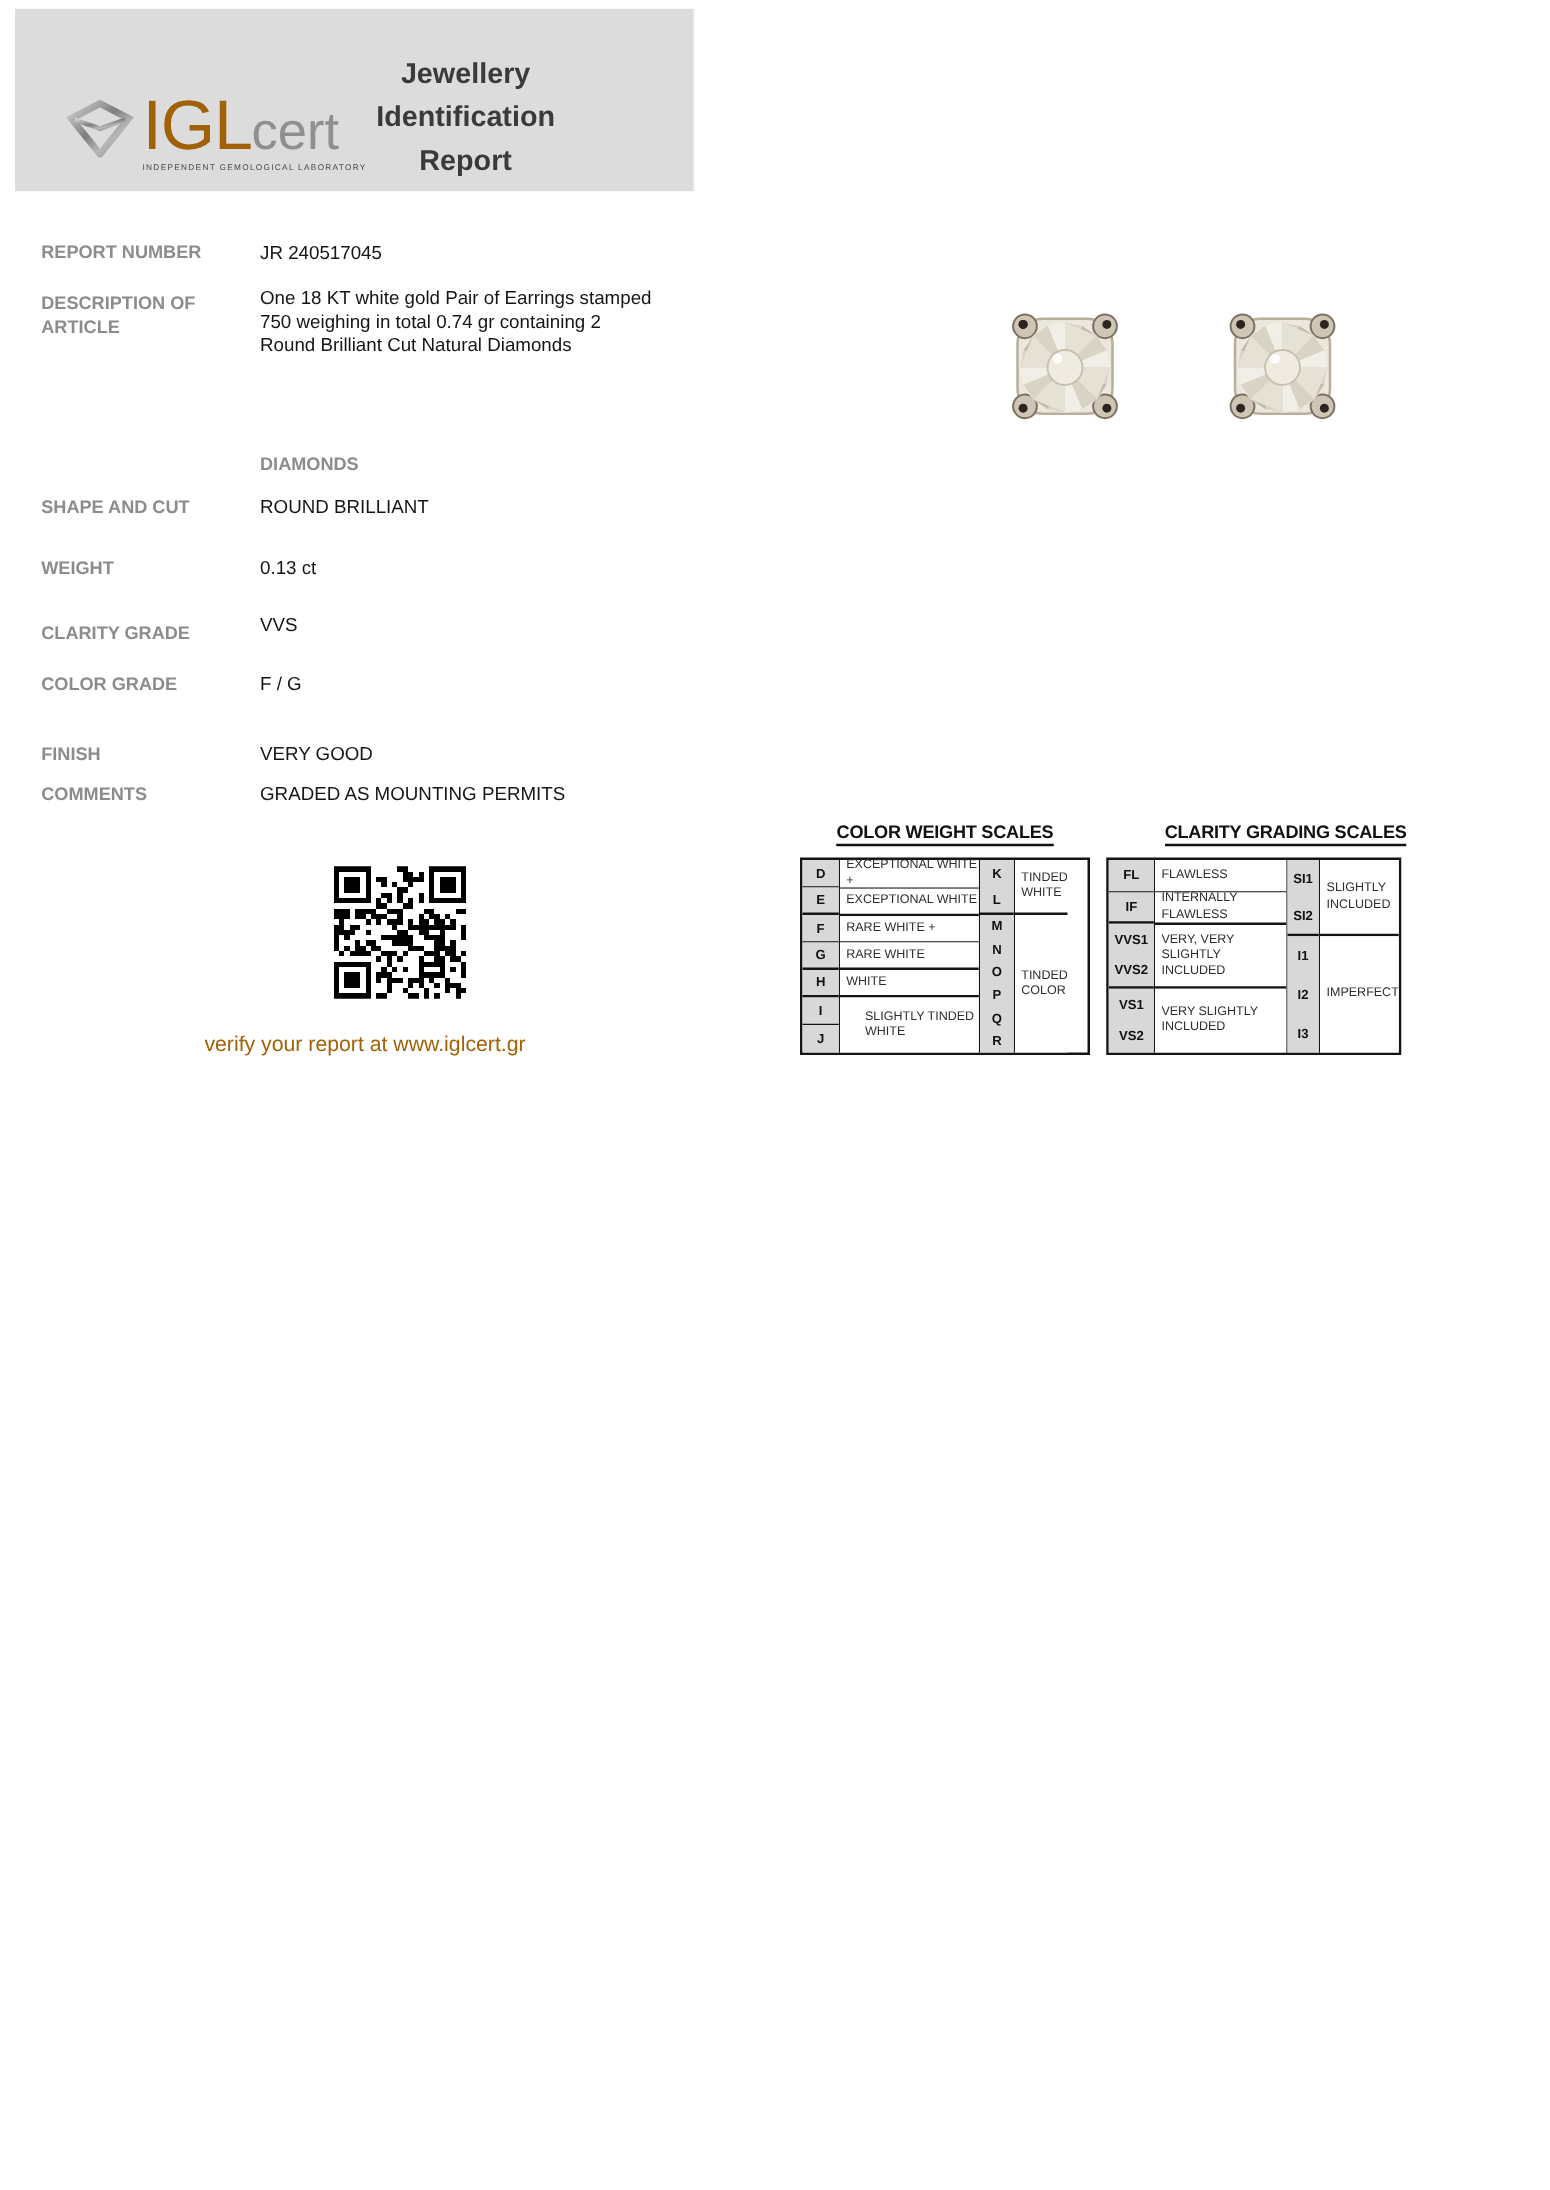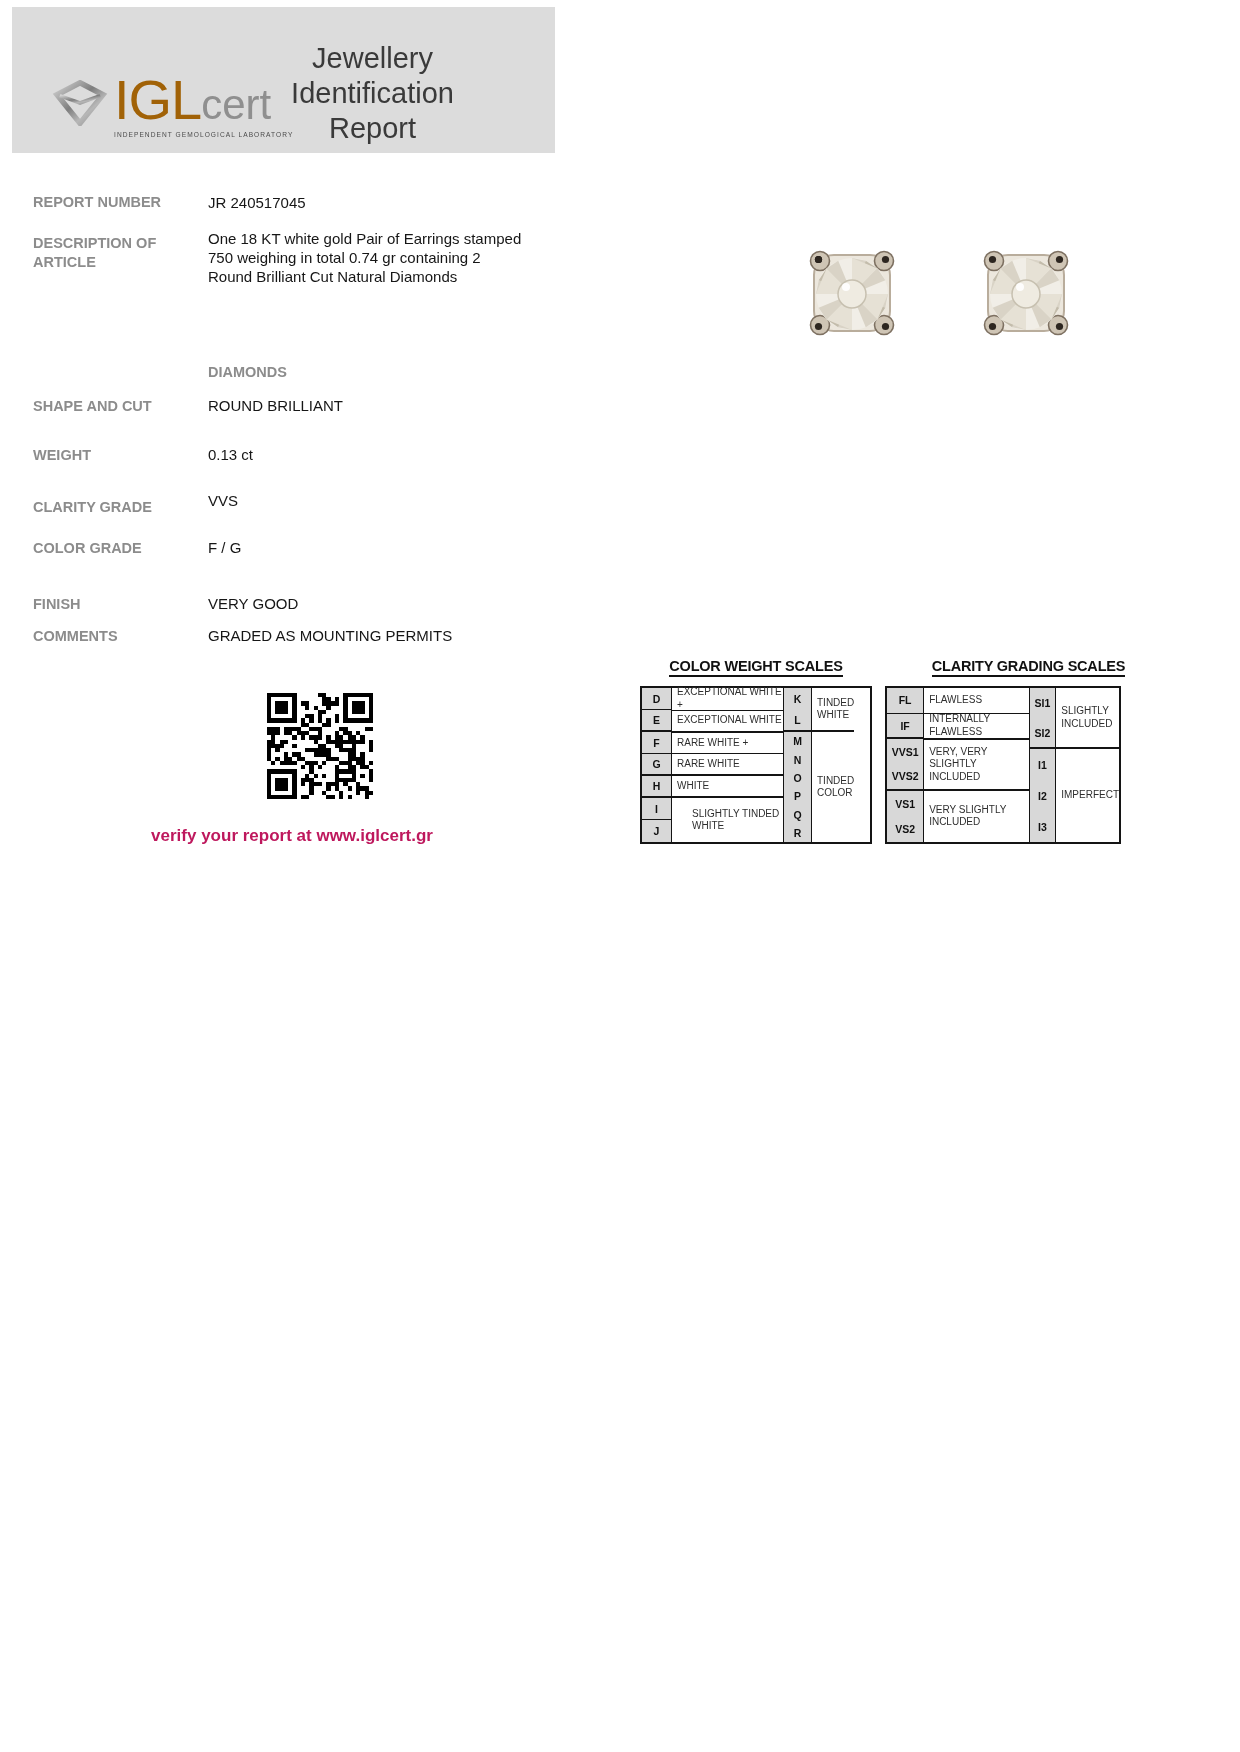--- a/index.html
+++ b/index.html
@@ -6,29 +6,29 @@
   .page{position:relative;width:1240px;height:1752px;background:#ffffff;overflow:hidden;
         font-family:"Liberation Sans",sans-serif;color:#1a1a1a;}
   .abs{position:absolute;}
 
   
   .hdr{left:12px;top:7px;width:543px;height:146px;background:#dcdcdc;}
   .brand-line{display:flex;align-items:baseline;line-height:1;}
   .brand-bold{font-size:56px;font-weight:400;color:#a16207;letter-spacing:-1px;}
   .brand-light{font-size:42px;font-weight:400;color:#8f8f8f;letter-spacing:0;}
   .tagline{font-size:6.6px;letter-spacing:1.05px;color:#4a4a4a;margin-top:3px;white-space:nowrap;}
-  .title-block{left:255px;top:41px;width:235px;text-align:center;font-size:29px;line-height:35px;
-               color:#3a3a3a;font-weight:400;}
+  .title-block{left:255px;top:41px;width:235px;text-align:center;font-size:23px;line-height:35px;
+               color:#3a3a3a;font-weight:700;}
 
   
   .lbl{color:#8c8c8c;font-weight:700;font-size:14.5px;line-height:19px;white-space:pre-line;}
   .val{color:#161616;font-size:15px;line-height:19px;white-space:pre-line;}
 
   
-  .verify{font-size:17px;color:#be185d;text-align:center;font-weight:bold;}
+  .verify{font-size:17px;color:#a16207;text-align:center;}
 
   
   .scale-title{font-weight:700;font-size:14.5px;letter-spacing:-0.2px;color:#111;text-align:center;}
   .scale-title span{border-bottom:2px solid #111;padding-bottom:1px;}
   .scale-table{display:flex;border:2px solid #141414;box-sizing:border-box;background:#fff;}
   .tcol{display:flex;flex-direction:column;box-sizing:border-box;border-right:1.8px solid #141414;}
   .tcol.last{border-right:none;}
   .lcell,.dcell,.lgroup{box-sizing:border-box;border-bottom:1.5px solid #141414;}
   .cell-last{border-bottom:none !important;}
   .hb{border-bottom-width:2.6px !important;}

